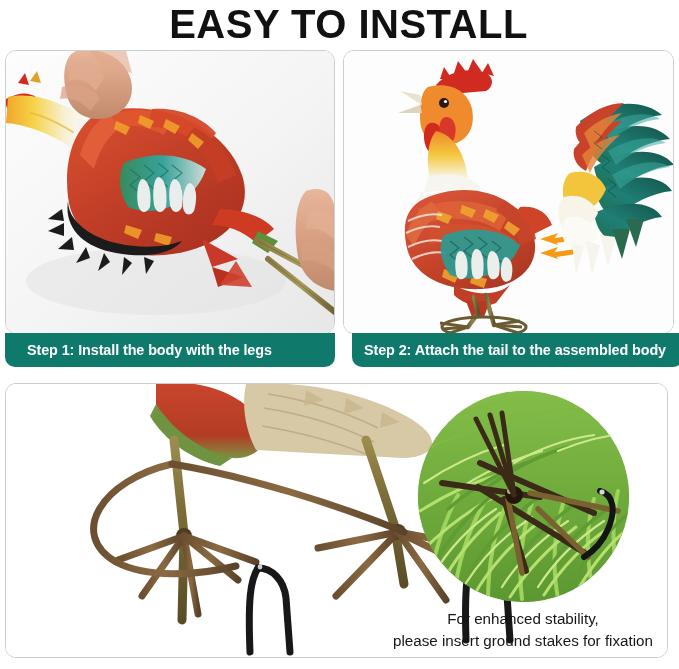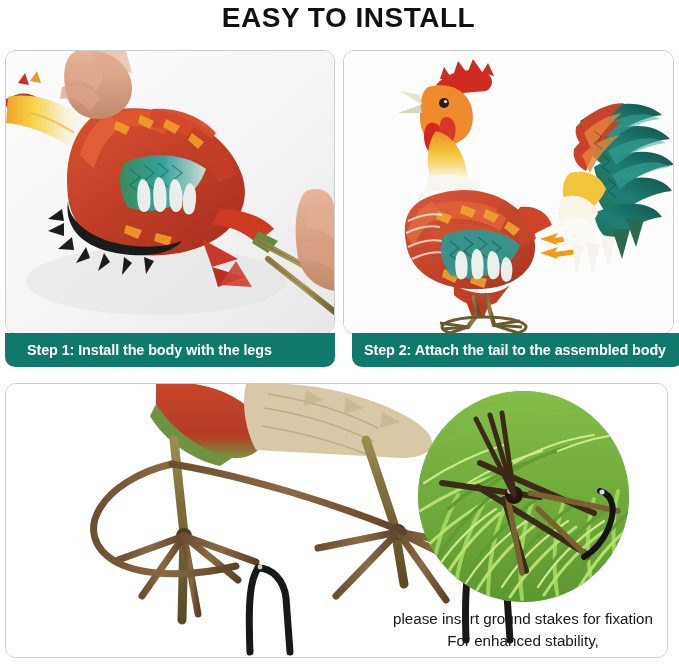--- a/index.html
+++ b/index.html
@@ -9,21 +9,21 @@
     background:#ffffff;
     font-family:"Liberation Sans", sans-serif;
     overflow:hidden;
   }
   #root { position:relative; width:679px; height:669px; background:#fff; }
 
   
   .title {
     position:absolute; left:0; top:2px; width:679px;
     text-align:center;
-    font-size:28px; font-weight:bold; letter-spacing:0.5px;
+    font-size:40px; font-weight:bold; letter-spacing:0.5px;
     color:#111111;
     padding-left:18px;
   }
 
   
   .panel {
     position:absolute;
     border:1px solid #c9cfce;
     border-radius:11px;
     background:#ffffff;
@@ -567,18 +567,18 @@
 
           <g stroke="#141414" stroke-width="6" fill="none" stroke-linecap="round">
             <path d="M182,100 C196,104 198,120 190,138 C184,152 176,160 166,166"></path>
           </g>
           <circle cx="184" cy="101" r="2.6" fill="#d8d8d8"></circle>
         </g>
       </svg>
     </div>
 
     <div class="note" style="left:367px; top:224px;">
+      <div>For enhanced stability,</div>
       <div>please insert ground stakes for fixation</div>
-      <div>For enhanced stability,</div>
     </div>
   </div>
 
 </div>
 
 </body></html>

